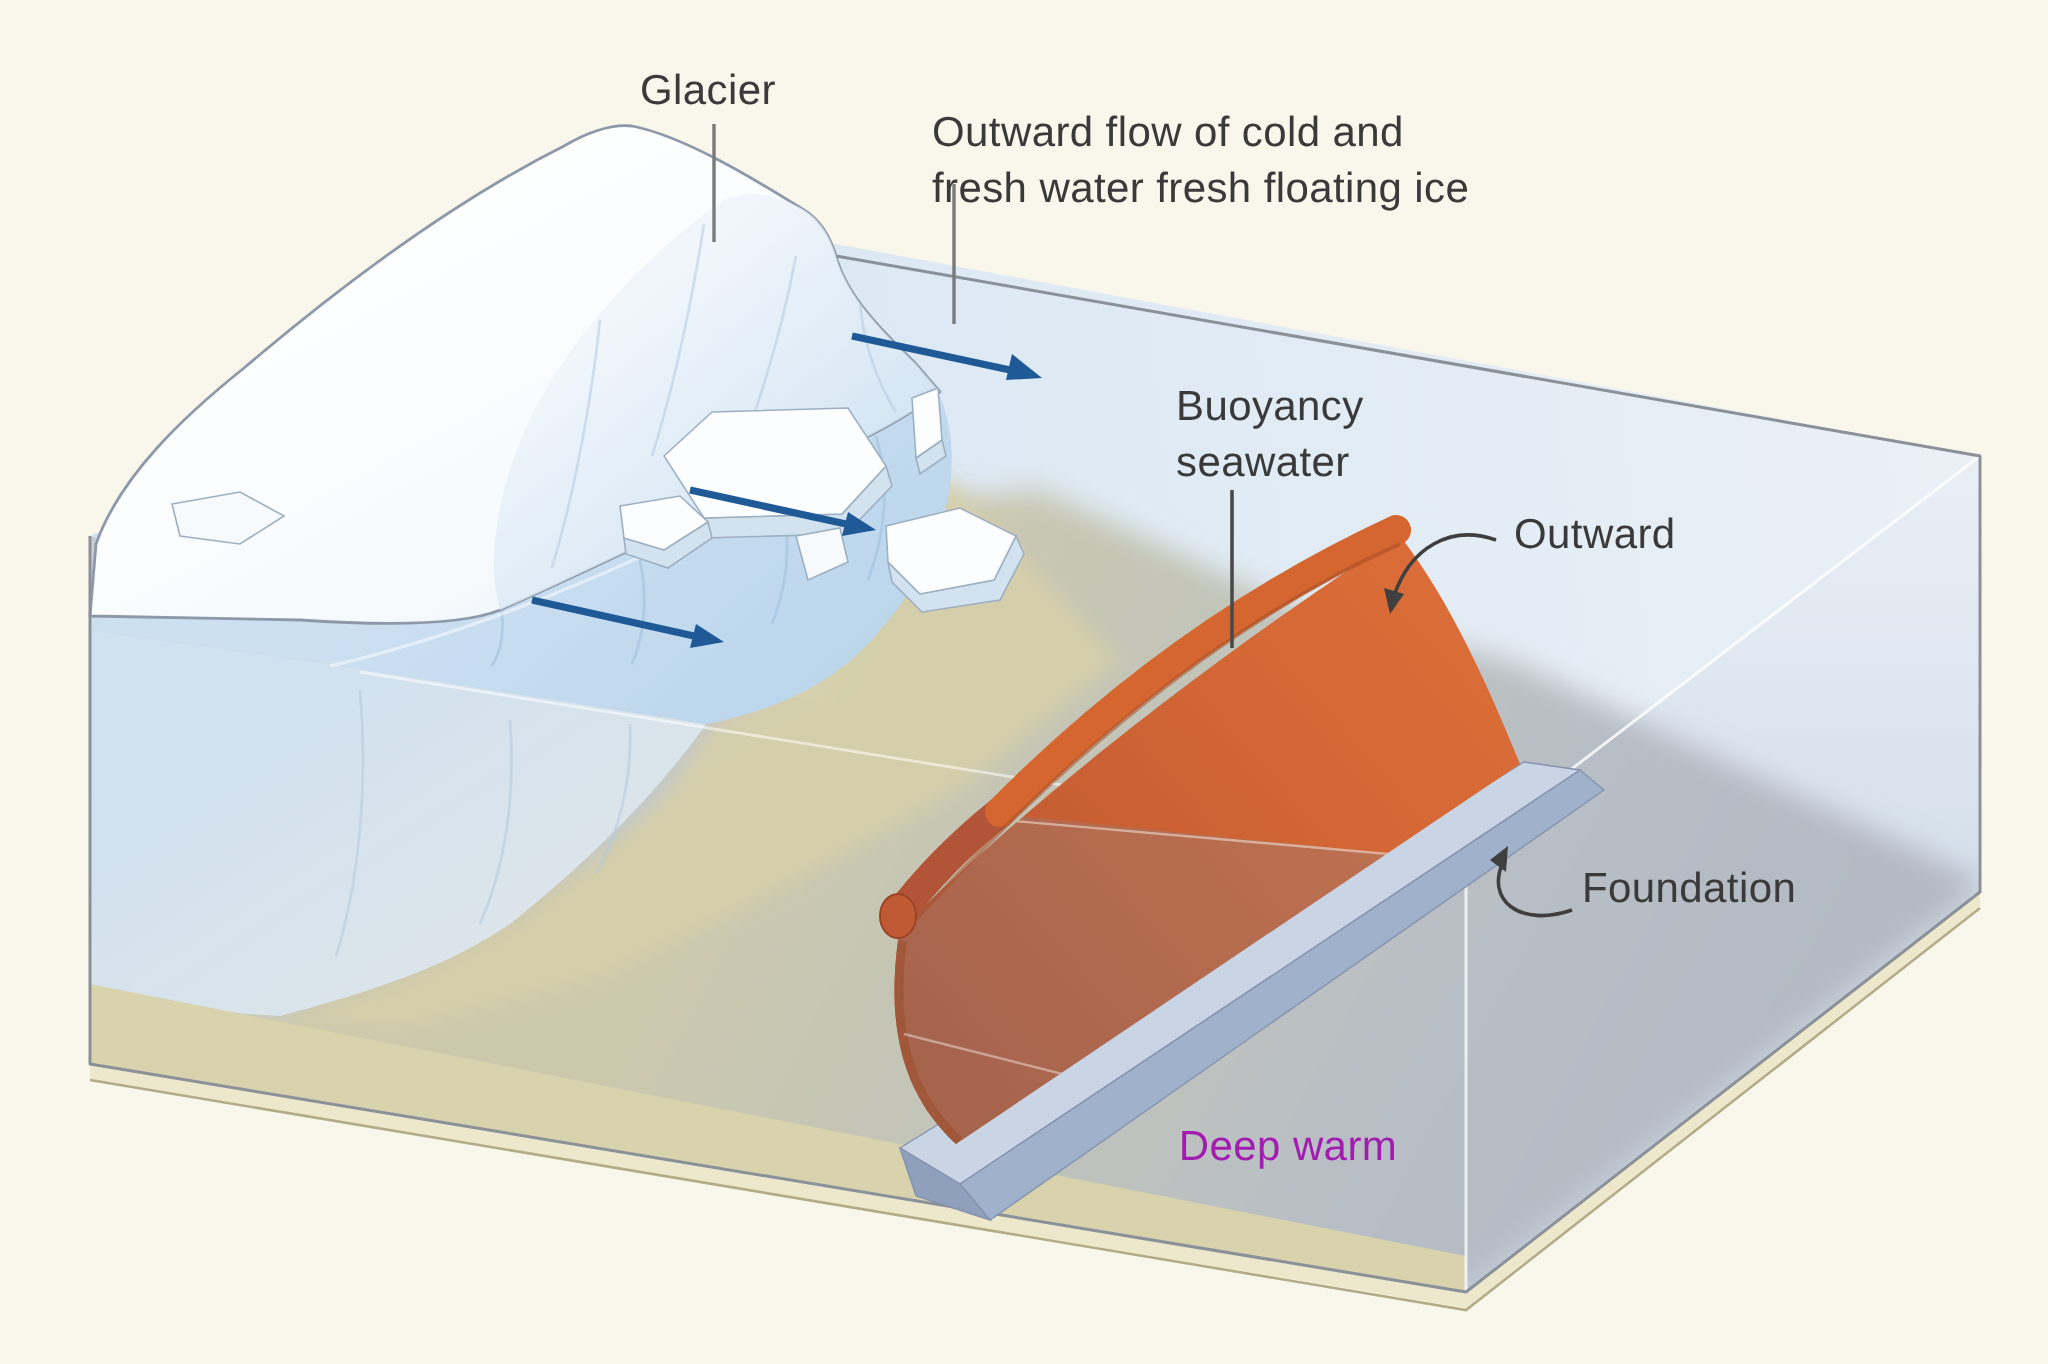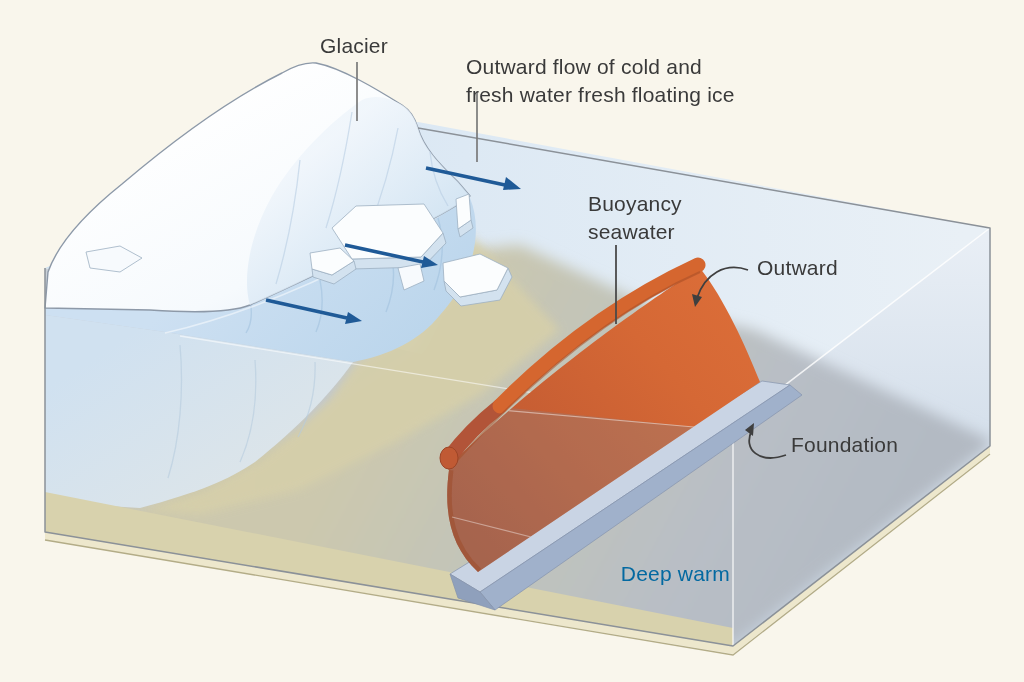--- a/index.html
+++ b/index.html
@@ -13,21 +13,21 @@
   .stage svg{position:absolute;left:0;top:0;}
   .lbl{
     position:absolute;
     color:#3a3a3a;
     font-size:21px;
     font-weight:400;
     letter-spacing:.2px;
     line-height:28px;
     white-space:nowrap;
   }
-  .lbl.water{color:#0369a1;text-align:right;}
+  .lbl.water{color:#a21caf;text-align:center;}
 </style>
 </head>
 <body>
 
 <div class="stage">
 
 <svg width="1024" height="682" viewBox="0 0 1024 682">
   <defs>
     <clipPath id="boxClip">
       <polygon points="45,268 418,122 990,228 990,446 733,646 45,532"></polygon>

